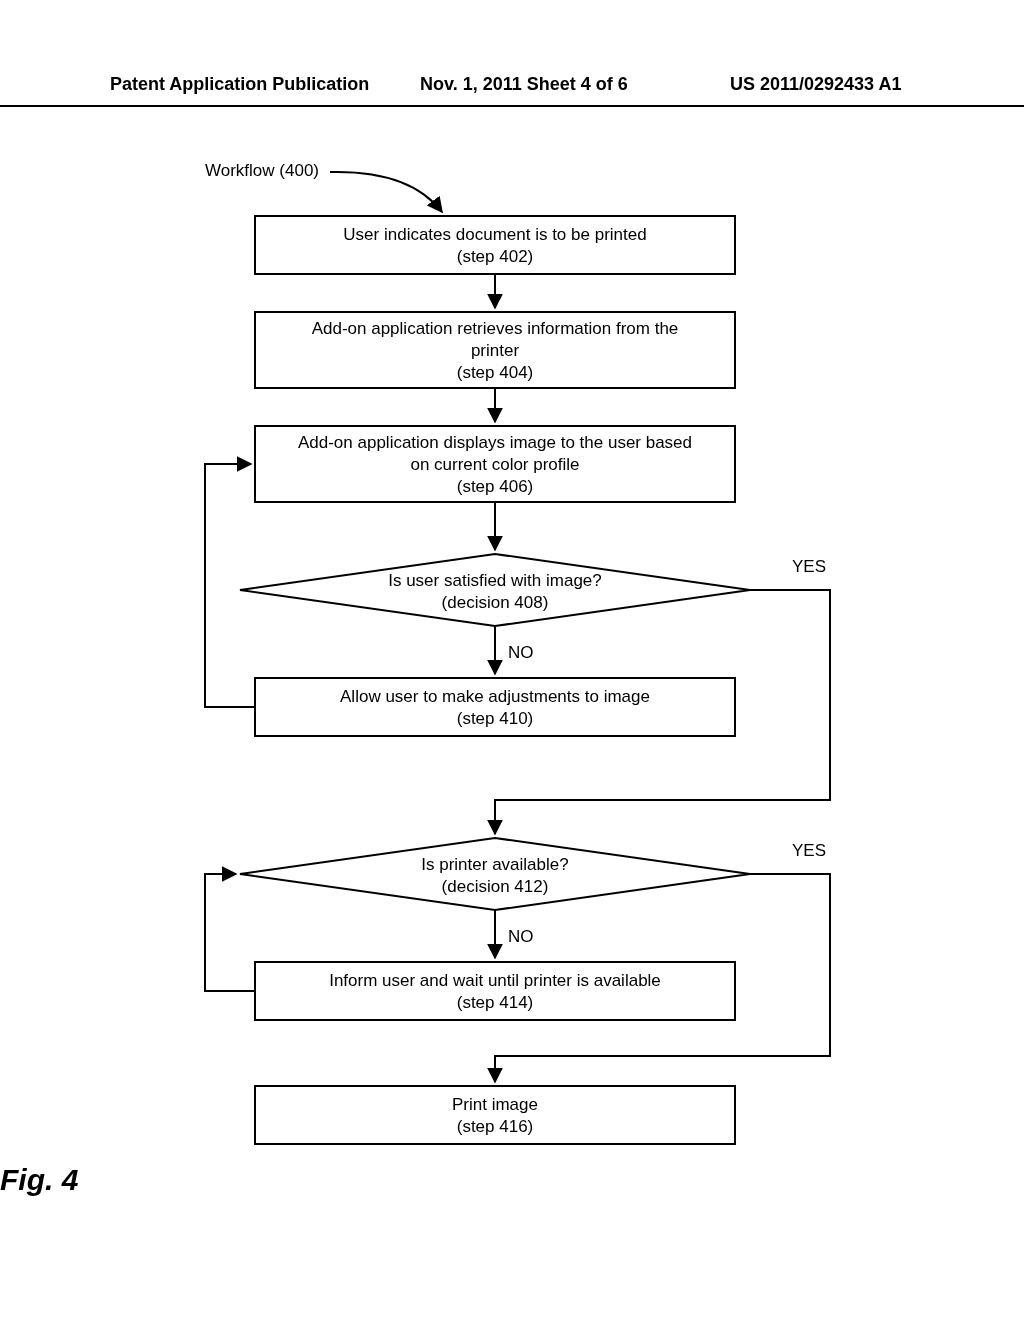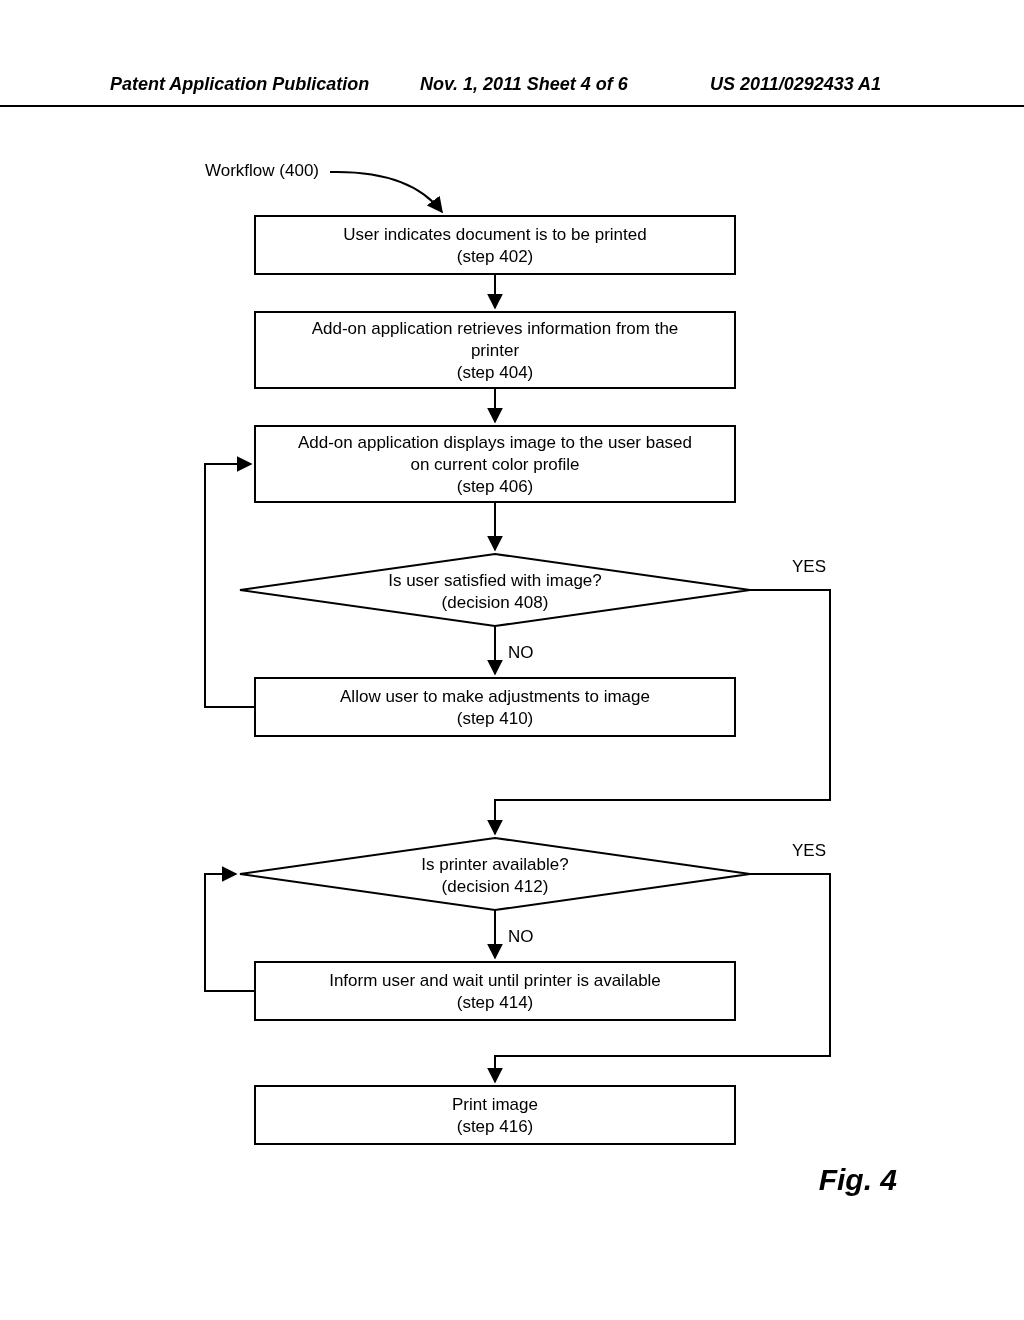--- a/index.html
+++ b/index.html
@@ -19,51 +19,50 @@
     content: "";
     position: absolute;
     left: 0; right: 0; top: 105px;
     border-top: 2px solid #000;
   }
   .hdr {
     position: absolute;
     top: 74px;
     font-size: 18px;
     font-weight: bold;
-    font-style: italic;
   }
   .fig-svg {
     position: absolute;
     left: 0;
     top: 0;
   }
   .caption {
     position: absolute;
     width: 897px;
-    text-align: right;
+    text-align: left;
     font-family: "Arial Black", Arial, sans-serif;
     font-style: italic;
     font-weight: 900;
     font-size: 30px;
     top: 1163px;
     left: 0;
   }
   svg text {
     font-family: Arial, Helvetica, sans-serif;
     fill: #000;
   }
 </style>
 </head>
 <body>
 
 <div class="page">
 
   <div class="hdr" style="left:110px;">Patent Application Publication</div>
   <div class="hdr" style="left:420px;">Nov. 1, 2011   Sheet 4 of 6</div>
-  <div class="hdr" style="left:710px;">US 2011/0292433 A1</div>
+  <div class="hdr" style="left:730px;">US 2011/0292433 A1</div>
 
   <svg class="fig-svg" width="1024" height="1320">
     <defs>
       <marker id="arrow" viewBox="0 0 10 10" refX="9" refY="5" markerWidth="8" markerHeight="8" orient="auto-start-reverse">
         <path d="M0,0 L10,5 L0,10 Z" fill="#000"></path>
       </marker>
     </defs>
 
     <text x="205" y="176" font-size="17">Workflow (400)</text>
     <path d="M330,172 Q410,170 442,212" fill="none" stroke="#000" stroke-width="2" marker-end="url(#arrow)"></path>

